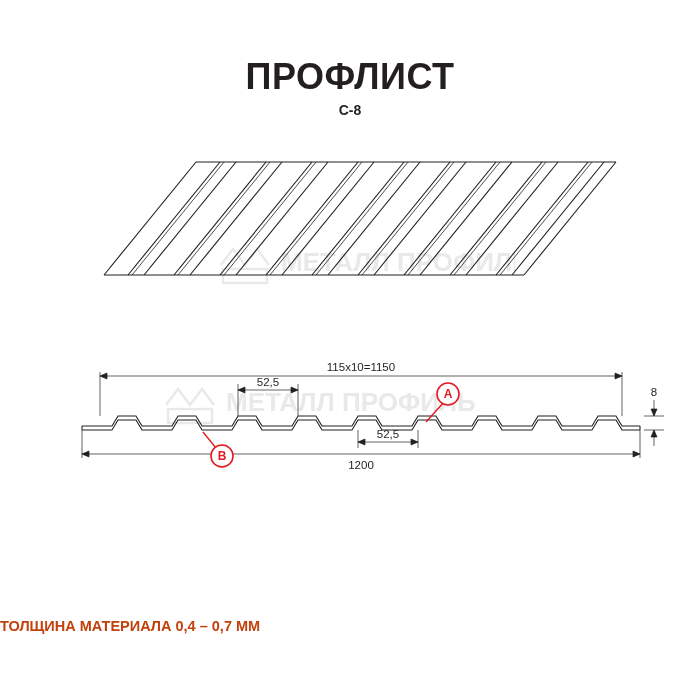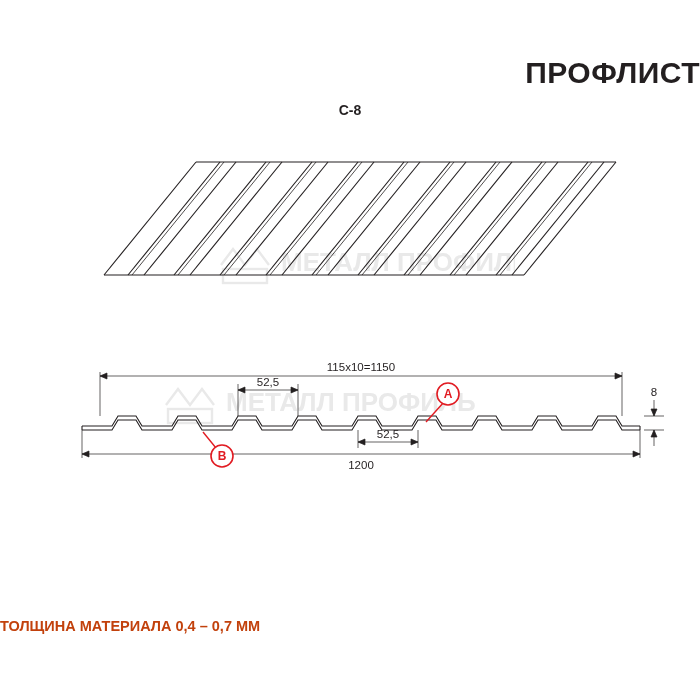--- a/index.html
+++ b/index.html
@@ -18,22 +18,22 @@
   .page {
     position: relative;
     width: 700px;
     height: 700px;
   }
   .title {
     position: absolute;
     top: 56px;
     left: 0;
     width: 700px;
-    text-align: right;
-    font-size: 30px;
+    text-align: center;
+    font-size: 36px;
     font-weight: bold;
     letter-spacing: 0.5px;
     color: #231f20;
   }
   .subtitle {
     position: absolute;
     top: 102px;
     left: 0;
     width: 700px;
     text-align: center;

